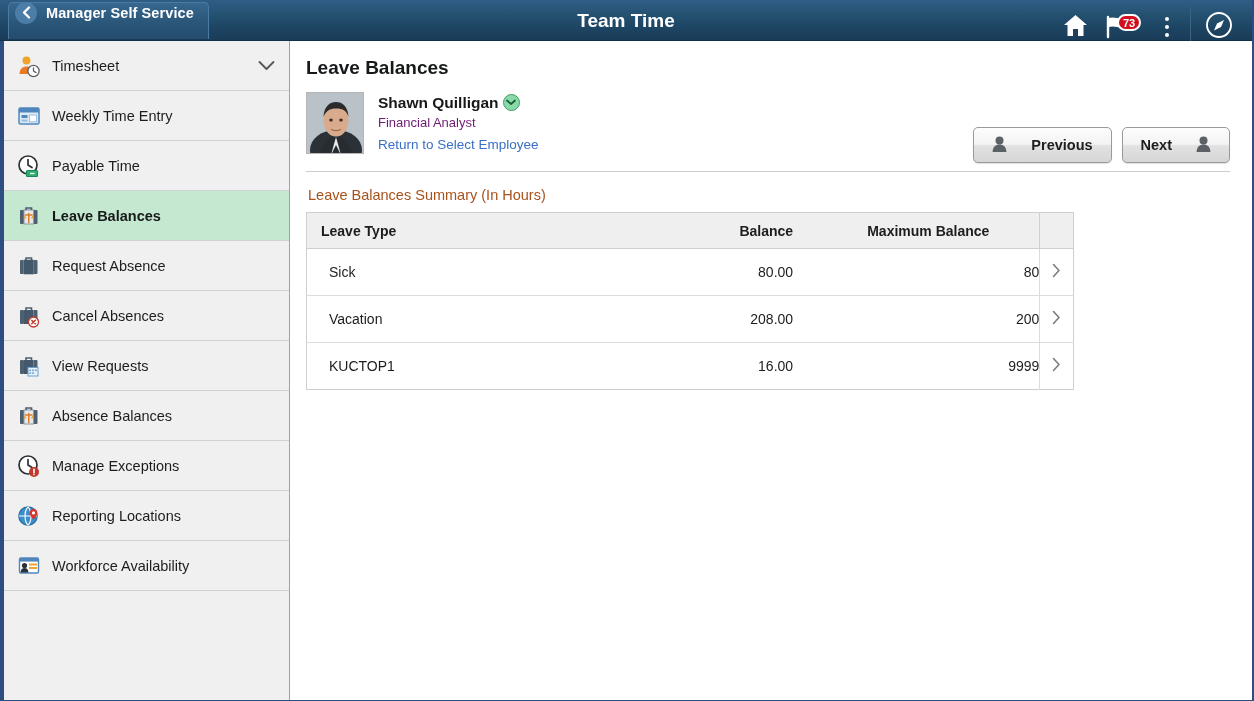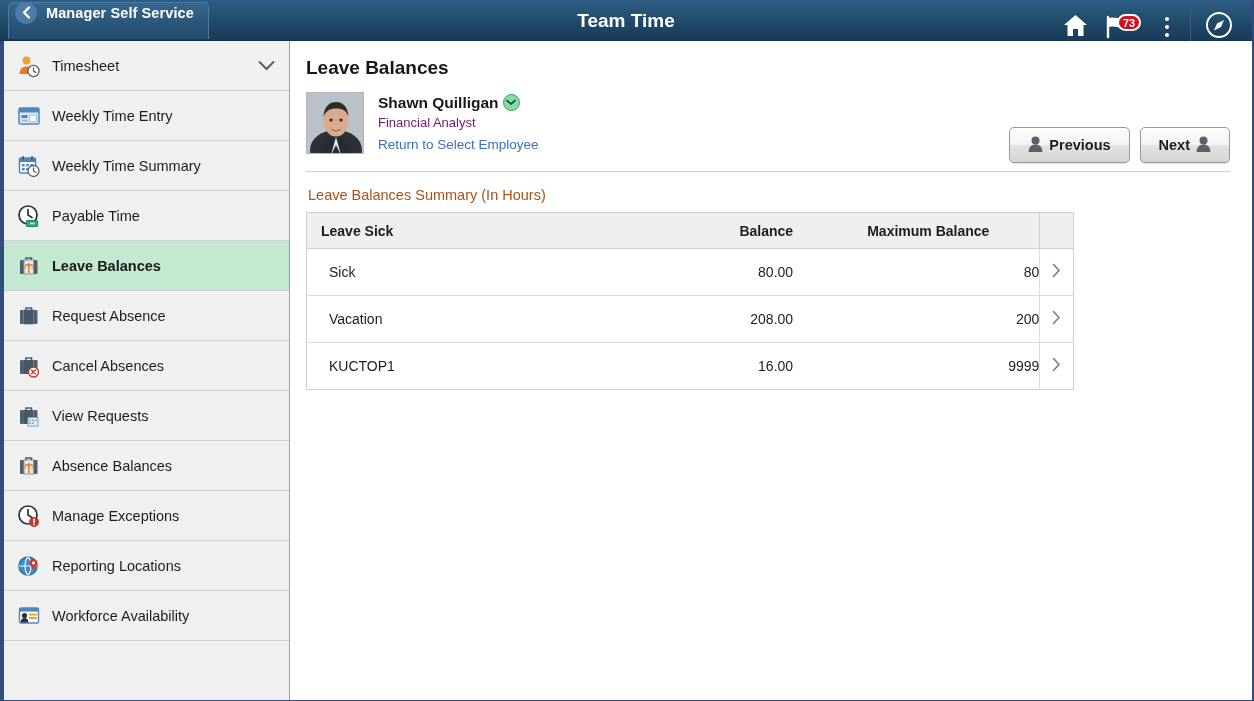--- a/index.html
+++ b/index.html
@@ -135,21 +135,21 @@
     cursor: pointer;
   }
   .emp-title { font-size: 13px; color: #701a75; margin-top: 3px; }
   .emp-link {
     font-size: 13.5px; color: #3a6fc4; margin-top: 7px;
     cursor: pointer; display: inline-block;
   }
 
   .nav-btns { position: absolute; right: 22px; top: 86px; display: flex; gap: 10px; }
   .pnbtn {
-    display: flex; align-items: center; gap: 6px;
+    display: flex; align-items: center; gap: 24px;
     height: 36px; padding: 0 18px;
     border: 1px solid #9a9a9a; border-radius: 5px;
     background: linear-gradient(to bottom, #fdfdfd 0%, #f3f3f3 48%, #e2e2e2 52%, #d6d6d6 100%);
     font-size: 14.5px; font-weight: bold; color: #1b1d1f;
     cursor: pointer;
     box-shadow: 0 1px 1px rgba(0,0,0,.12);
   }
 
   .hr { border-top: 1px solid #cdcdcd; margin: 17px 0 0 0; }
 
@@ -274,40 +274,20 @@
             <rect x="2" y="4" width="20" height="16" rx="1.5" fill="#dceaf6" stroke="#4f87bd" stroke-width="1.5"></rect>
             <rect x="2" y="4" width="20" height="4.5" fill="#4f87bd"></rect>
             <rect x="4.5" y="11" width="6" height="3" fill="#4f87bd"></rect>
             <rect x="4.5" y="15.5" width="6" height="2.2" fill="#9dc0de"></rect>
             <rect x="12.5" y="11" width="7" height="6.7" fill="#ffffff" stroke="#9dc0de" stroke-width="1"></rect>
           </svg>
         </span>
         <span class="nav-label">Weekly Time Entry</span>
       </div>
 
-      <div class="nav-item">
-        <span class="nav-ico">
-          <svg width="24" height="24" viewBox="0 0 24 24">
-            <rect x="2.5" y="4" width="16" height="15" rx="1.5" fill="#ffffff" stroke="#4f87bd" stroke-width="1.5"></rect>
-            <rect x="2.5" y="4" width="16" height="4" fill="#4f87bd"></rect>
-            <rect x="5" y="2" width="2" height="4" rx="1" fill="#31698f"></rect>
-            <rect x="14" y="2" width="2" height="4" rx="1" fill="#31698f"></rect>
-            <g fill="#4f87bd">
-              <rect x="5" y="10" width="2.6" height="2.4"></rect>
-                <rect x="9.2" y="10" width="2.6" height="2.4"></rect>
-                <rect x="13.4" y="10" width="2.6" height="2.4"></rect>
-              <rect x="5" y="14" width="2.6" height="2.4"></rect>
-                <rect x="9.2" y="14" width="2.6" height="2.4"></rect>
-            </g>
-            <circle cx="16.5" cy="17" r="5.5" fill="#ffffff" stroke="#5a5f66" stroke-width="1.3"></circle>
-            <path d="M16.5 14 L16.5 17 L19 18.5" stroke="#5a5f66" stroke-width="1.3" fill="none" stroke-linecap="round"></path>
-          </svg>
-        </span>
-        <span class="nav-label">Weekly Time Summary</span>
-      </div>
 
       <div class="nav-item">
         <span class="nav-ico">
           <svg width="24" height="24" viewBox="0 0 24 24">
             <circle cx="11" cy="11" r="9" fill="#ffffff" stroke="#2c3136" stroke-width="1.7"></circle>
             <path d="M11 5.5 L11 11 L15 13.5" stroke="#2c3136" stroke-width="1.7" fill="none" stroke-linecap="round"></path>
             <rect x="9.5" y="16.5" width="11" height="6" rx="1" fill="#2fae70" stroke="#1d8a55" stroke-width="1.1"></rect>
             <path d="M13 19.5 L17.5 19.5" stroke="#ffffff" stroke-width="1.3"></path>
           </svg>
         </span>
@@ -487,21 +467,21 @@
         </div>
       </div>
 
       <div class="hr"></div>
 
       <div class="section-title">Leave Balances Summary (In Hours)</div>
 
       <table class="tbl">
         <thead>
           <tr>
-            <th class="th-type">Leave Sick</th>
+            <th class="th-type">Leave Type</th>
             <th class="th-bal">Balance</th>
             <th class="th-max">Maximum Balance</th>
             <th style="width:34px;background:#efefef;border-left:1px solid #cfcfcf;"></th>
           </tr>
         </thead>
         <tbody>
           <tr class="row-link">
             <td class="td-type">Sick</td>
             <td class="td-bal">80.00</td>
             <td class="td-max">80</td>

